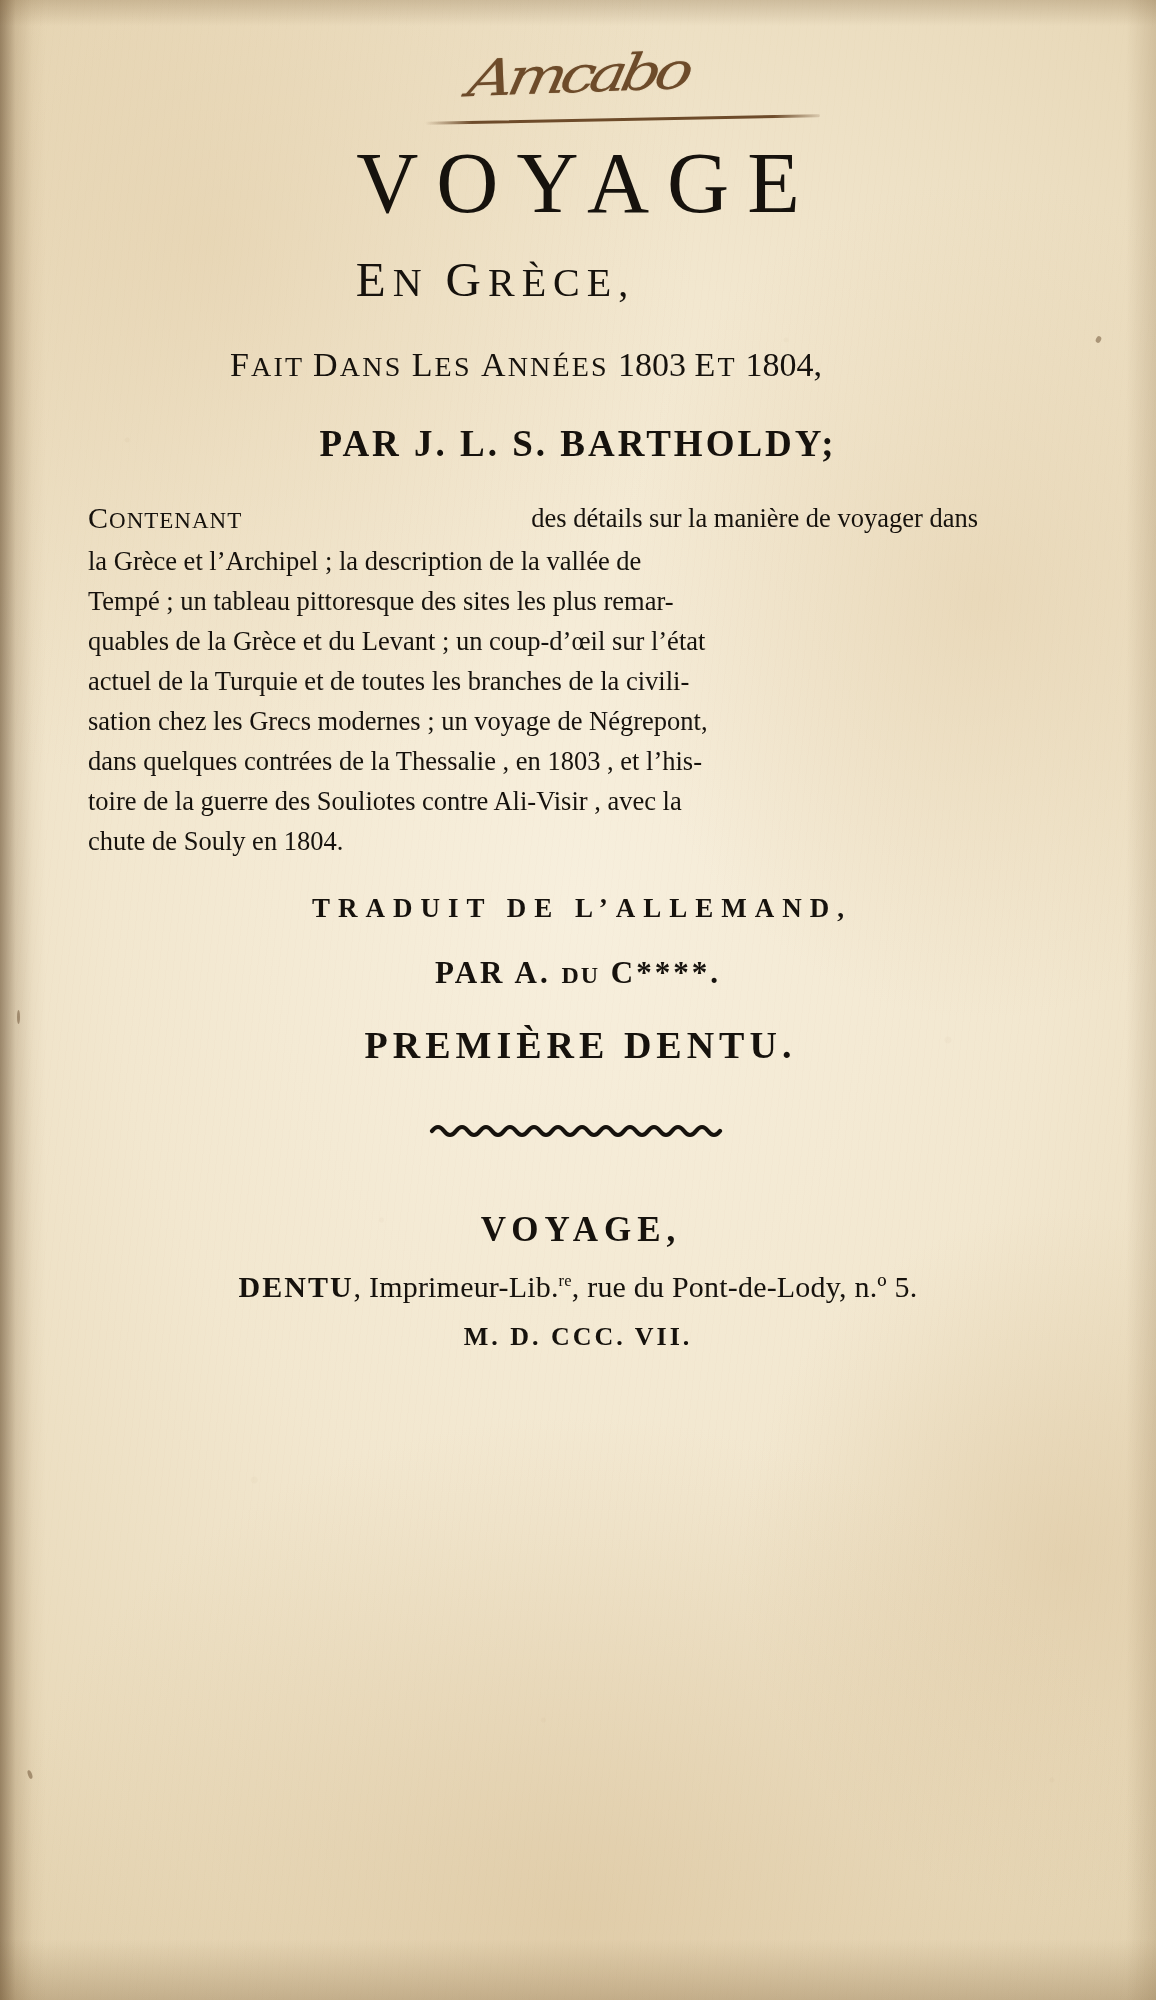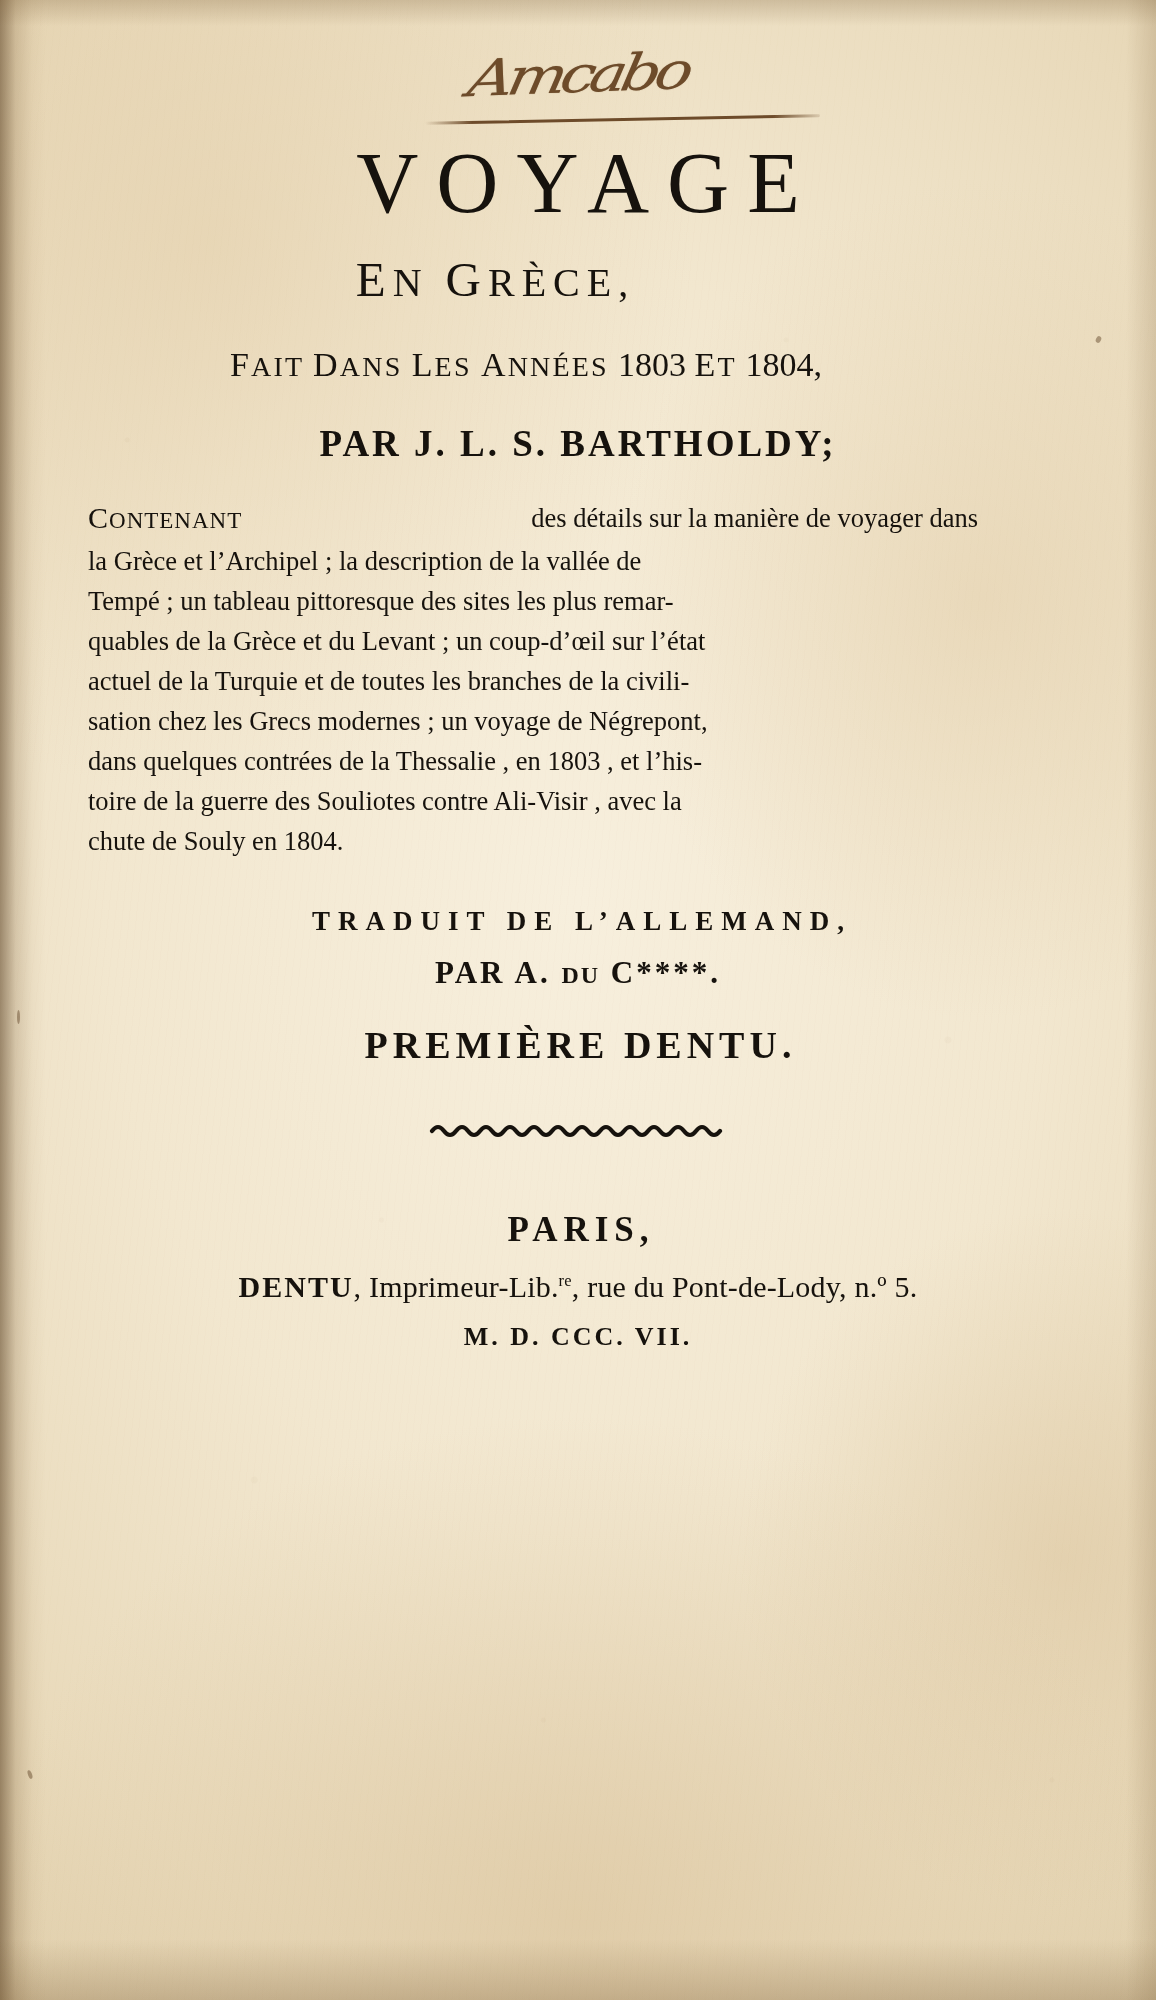--- a/index.html
+++ b/index.html
@@ -106,21 +106,21 @@
   .desc .lead .sc{font-size:23px;}
   .desc p{margin:0;}
   .desc .ln{display:block;white-space:nowrap;}
   .desc .ln.just{
     display:flex;justify-content:space-between;
   }
 
   
   .t-traduit{
     position:absolute;left:0;top:893px;width:1156px;text-align:center;
-    font-size:27px;letter-spacing:8px;text-indent:8px;font-weight:700;margin-top:13px;
+    font-size:27px;letter-spacing:8px;text-indent:8px;font-weight:700;
   }
   .t-parac{
     position:absolute;left:0;top:955px;width:1156px;text-align:center;
     font-size:31px;letter-spacing:3px;font-weight:700;
   }
   .t-parac .sc{font-size:24px;letter-spacing:2px;}
   .t-premiere{
     position:absolute;left:0;top:1023px;width:1156px;text-align:center;
     font-size:38px;letter-spacing:5px;text-indent:5px;font-weight:700;
   }
@@ -198,21 +198,21 @@
     </div>
 
     <div class="t-premiere ink">PREMIÈRE DENTU.</div>
 
     <div class="rule">
       <svg width="300" height="20" viewBox="0 0 300 20" aria-hidden="true">
         <path d="M4 11 Q 10 3 16 11 T 28 11 T 40 11 T 52 11 T 64 11 T 76 11 T 88 11 T 100 11 T 112 11 T 124 11 T 136 11 T 148 11 T 160 11 T 172 11 T 184 11 T 196 11 T 208 11 T 220 11 T 232 11 T 244 11 T 256 11 T 268 11 T 280 11 T 292 11" fill="none" stroke="#16120d" stroke-width="4.2" stroke-linecap="round"></path>
       </svg>
     </div>
 
-    <div class="t-paris ink">PARIS,</div>
+    <div class="t-paris ink">VOYAGE,</div>
 
     <div class="t-dentu ink">
       <span class="cap">DENTU</span><span>, Imprimeur-Lib.</span><sup>re</sup><span>, rue du Pont-de-Lody, n.º 5.</span>
     </div>
 
     <div class="t-date ink">M. D. CCC. VII.</div>
 
   </div>
 
   <div class="grain"></div>

